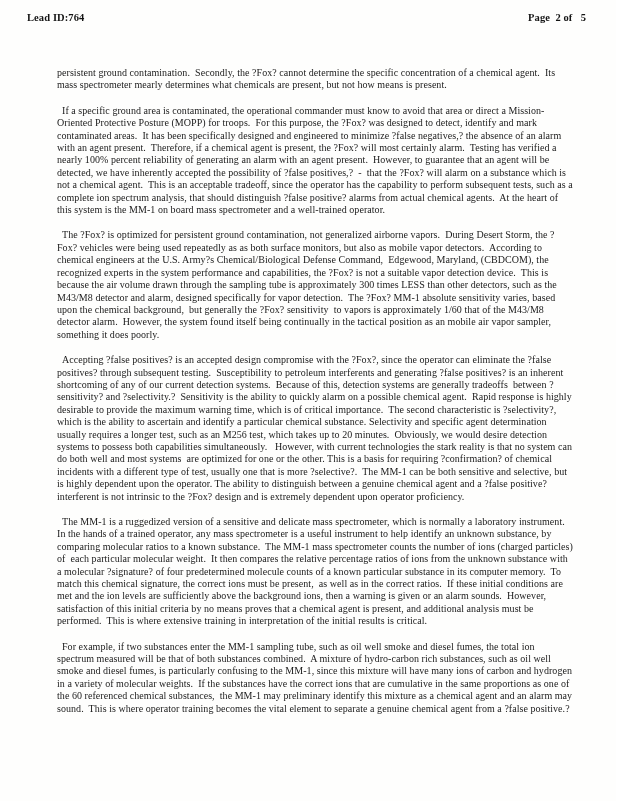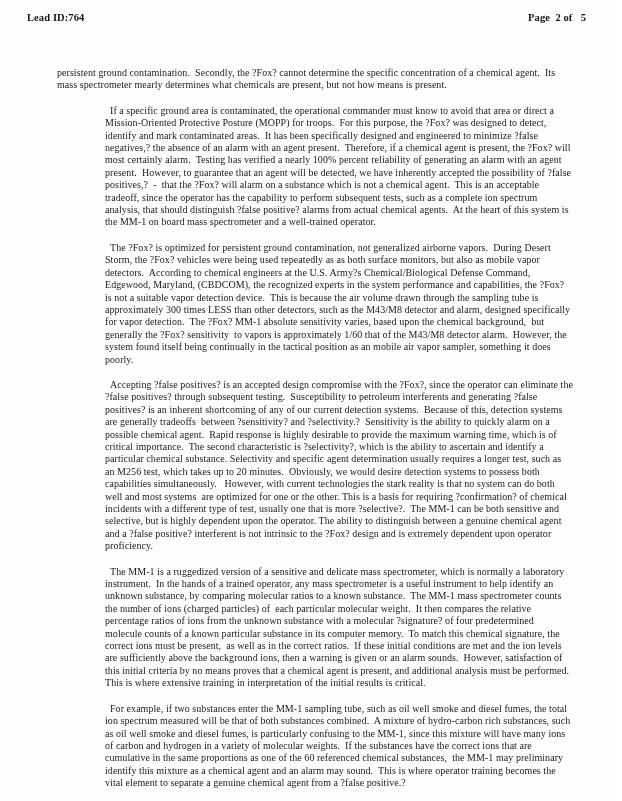--- a/index.html
+++ b/index.html
@@ -36,21 +36,20 @@
     line-height: 12.4px;
     text-align: left;
     letter-spacing: 0.05px;
   }
   .doc-body p {
     margin: 0 0 13px 0;
     white-space: pre-wrap;
   }
   .doc-body p.indent {
     text-indent: 5px;
-    margin-left: 48px;
   }
 </style>
 </head>
 <body>
 
 <div class="page">
 
   <div class="page-header">
     <span class="hdr">Lead ID:764</span>
     <span class="hdr">Page  2 of   5</span>

